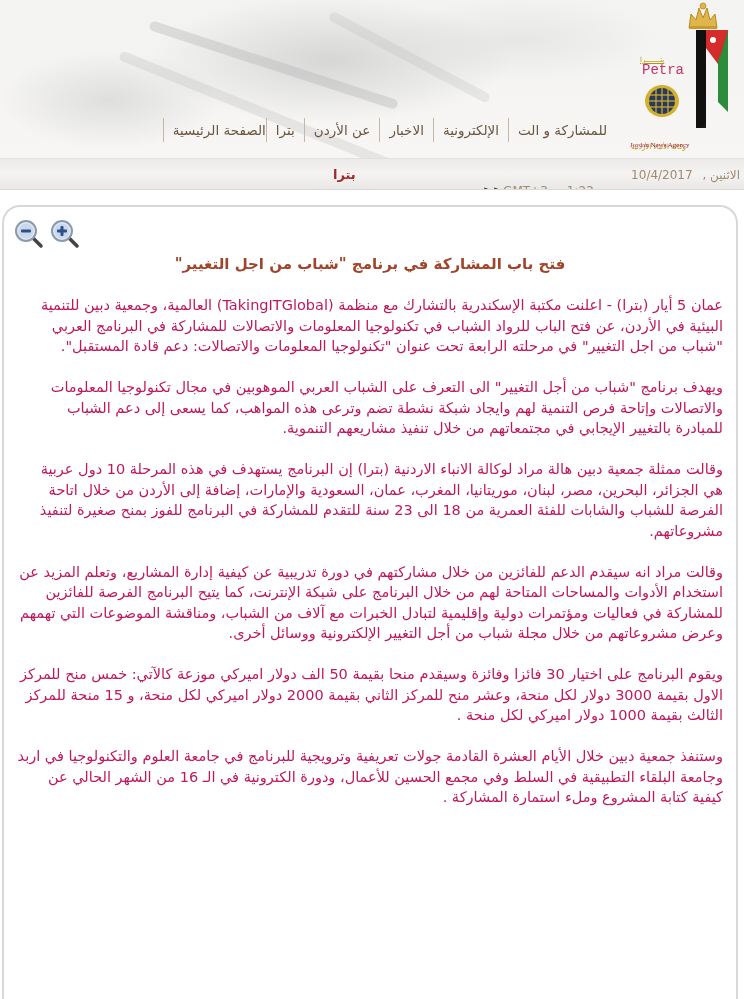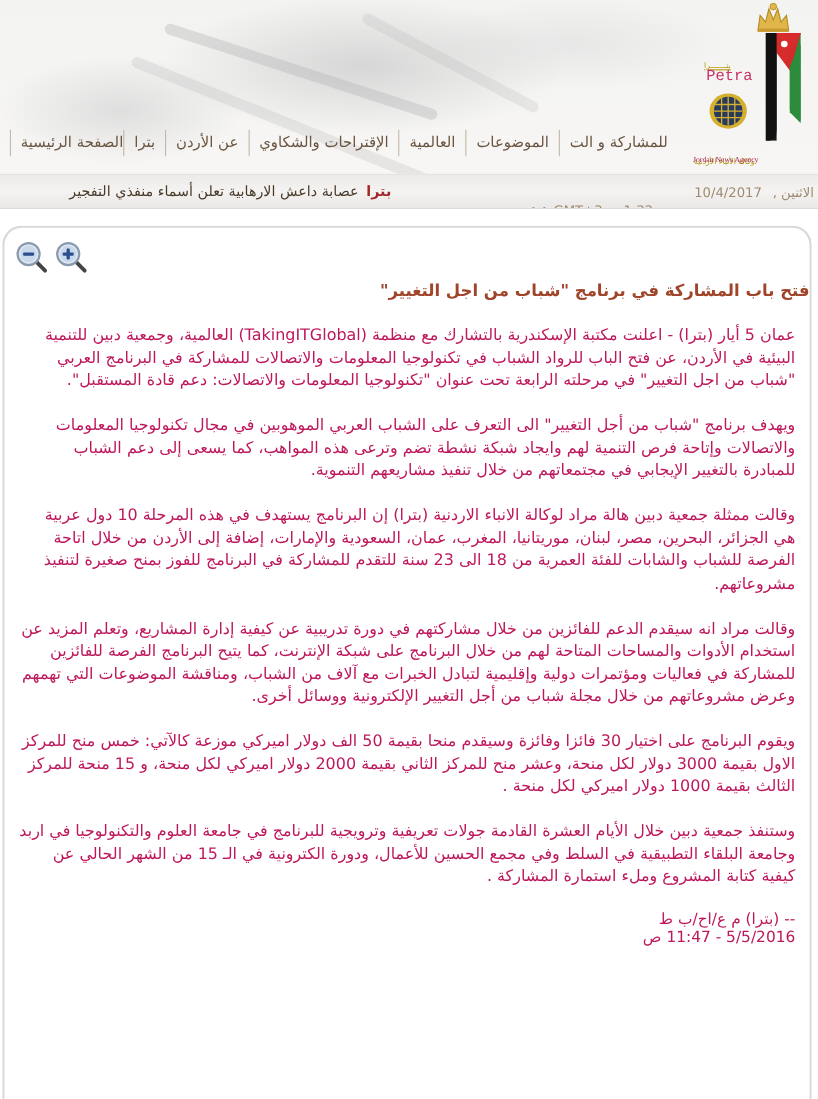--- a/index.html
+++ b/index.html
@@ -60,21 +60,21 @@
   .content {
     position: absolute; left: 2px; top: 205px; width: 736px; height: 800px;
     border: 2px solid #d8d8d8; border-bottom: none;
     border-radius: 18px 18px 0 0; background: #fff;
   }
   .zoom-tools { position: absolute; left: 10px; top: 12px; display: flex; gap: 6px; }
   .zoom-btn { width: 30px; height: 30px; position: relative; cursor: pointer; }
   .zoom-btn svg { width: 30px; height: 30px; }
 
   .article-title {
-    position: absolute; left: 0; right: 0; top: 48px; 
+    position: absolute; left: 0; right: 0; top: 48px; text-align: center;
     font-size: 15px; font-weight: bold; color: #a0442a; direction: rtl;
   }
   .article {
     position: absolute; right: 13px; left: 13px; top: 88px;
     direction: rtl; text-align: right;
     font-size: 14.5px; line-height: 20.5px; color: #be185d;
   }
   .article p { margin-bottom: 20.5px; }
   .article .signature { line-height: 16px; font-size: 14px; }
 </style>
@@ -116,38 +116,36 @@
       </g>
     </svg>
     <span class="agency-ar">وكالة الأنباء الأردنية</span>
     <span class="agency-en">Jordan News Agency</span>
   </div>
 
   <nav class="nav">
     <span class="nav-item">الصفحة الرئيسية</span>
     <span class="nav-item">بترا</span>
     <span class="nav-item">عن الأردن</span>
-    <span class="nav-item">الإقتراحات والشكاوي</span>
-    <span class="nav-item">العالمية</span>
-    <span class="nav-item">الموضوعات</span>
+    <span class="nav-item">الاخبار</span>
+    <span class="nav-item">الإلكترونية</span>
     <span class="nav-item">للمشاركة و الت</span>
   </nav>
 </div>
 
 <div class="ticker-bar">
   <span class="ticker-date">
     <span class="day">الاثنين ,</span>
     <span>10/4/2017</span>
   </span>
   <span class="ticker-time">
     <span class="ticker-arrows">&gt;&gt;</span><span class="ticker-gmt">GMT+3</span>
     <span style="direction:rtl;unicode-bidi:embed;margin-left:4px;">1:22 م</span>
   </span>
   <span class="ticker-source">بترا</span>
-  <span class="ticker-headline">عصابة داعش الارهابية تعلن أسماء منفذي التفجير</span>
 </div>
 
 <div class="content">
   <div class="zoom-tools">
     <div class="zoom-btn">
       <svg viewBox="0 0 30 30">
         <line x1="18" y1="18" x2="27" y2="27" stroke="#444" stroke-width="3.5" stroke-linecap="round"></line>
         <circle cx="12" cy="12" r="10" fill="#dfe8f2" stroke="#8a9aae" stroke-width="2"></circle>
         <circle cx="12" cy="12" r="7.5" fill="#c9d8ea"></circle>
         <rect x="7" y="10.5" width="10" height="3" rx="1" fill="#2b4f8c"></rect>
@@ -165,19 +163,15 @@
   </div>
 
   <h1 class="article-title">فتح باب المشاركة في برنامج "شباب من اجل التغيير"</h1>
 
   <div class="article">
     <p>عمان 5 أيار (بترا) - اعلنت مكتبة الإسكندرية بالتشارك مع منظمة (TakingITGlobal) العالمية، وجمعية دبين للتنمية البيئية في الأردن، عن فتح الباب للرواد الشباب في تكنولوجيا المعلومات والاتصالات للمشاركة في البرنامج العربي "شباب من اجل التغيير" في مرحلته الرابعة تحت عنوان "تكنولوجيا المعلومات والاتصالات: دعم قادة المستقبل".</p>
     <p>ويهدف برنامج "شباب من أجل التغيير" الى التعرف على الشباب العربي الموهوبين في مجال تكنولوجيا المعلومات والاتصالات وإتاحة فرص التنمية لهم وايجاد شبكة نشطة تضم وترعى هذه المواهب، كما يسعى إلى دعم الشباب للمبادرة بالتغيير الإيجابي في مجتمعاتهم من خلال تنفيذ مشاريعهم التنموية.</p>
     <p>وقالت ممثلة جمعية دبين هالة مراد لوكالة الانباء الاردنية (بترا) إن البرنامج يستهدف في هذه المرحلة 10 دول عربية هي الجزائر، البحرين، مصر، لبنان، موريتانيا، المغرب، عمان، السعودية والإمارات، إضافة إلى الأردن من خلال اتاحة الفرصة للشباب والشابات للفئة العمرية من 18 الى 23 سنة للتقدم للمشاركة في البرنامج للفوز بمنح صغيرة لتنفيذ مشروعاتهم.</p>
     <p>وقالت مراد انه سيقدم الدعم للفائزين من خلال مشاركتهم في دورة تدريبية عن كيفية إدارة المشاريع، وتعلم المزيد عن استخدام الأدوات والمساحات المتاحة لهم من خلال البرنامج على شبكة الإنترنت، كما يتيح البرنامج الفرصة للفائزين للمشاركة في فعاليات ومؤتمرات دولية وإقليمية لتبادل الخبرات مع آلاف من الشباب، ومناقشة الموضوعات التي تهمهم وعرض مشروعاتهم من خلال مجلة شباب من أجل التغيير الإلكترونية ووسائل أخرى.</p>
     <p>ويقوم البرنامج على اختيار 30 فائزا وفائزة وسيقدم منحا بقيمة 50 الف دولار اميركي موزعة كالآتي: خمس منح للمركز الاول بقيمة 3000 دولار لكل منحة، وعشر منح للمركز الثاني بقيمة 2000 دولار اميركي لكل منحة، و 15 منحة للمركز الثالث بقيمة 1000 دولار اميركي لكل منحة .</p>
-    <p>وستنفذ جمعية دبين خلال الأيام العشرة القادمة جولات تعريفية وترويجية للبرنامج في جامعة العلوم والتكنولوجيا في اربد وجامعة البلقاء التطبيقية في السلط وفي مجمع الحسين للأعمال، ودورة الكترونية في الـ 15 من الشهر الحالي عن كيفية كتابة المشروع وملء استمارة المشاركة .</p>
-    <div class="signature">
-      <div>-- (بترا) م ع/اح/ب ط</div>
-      <div>5/5/2016 - 11:47 ص</div>
-    </div>
+    <p>وستنفذ جمعية دبين خلال الأيام العشرة القادمة جولات تعريفية وترويجية للبرنامج في جامعة العلوم والتكنولوجيا في اربد وجامعة البلقاء التطبيقية في السلط وفي مجمع الحسين للأعمال، ودورة الكترونية في الـ 16 من الشهر الحالي عن كيفية كتابة المشروع وملء استمارة المشاركة .</p>
   </div>
 </div>
 
 </body></html>

